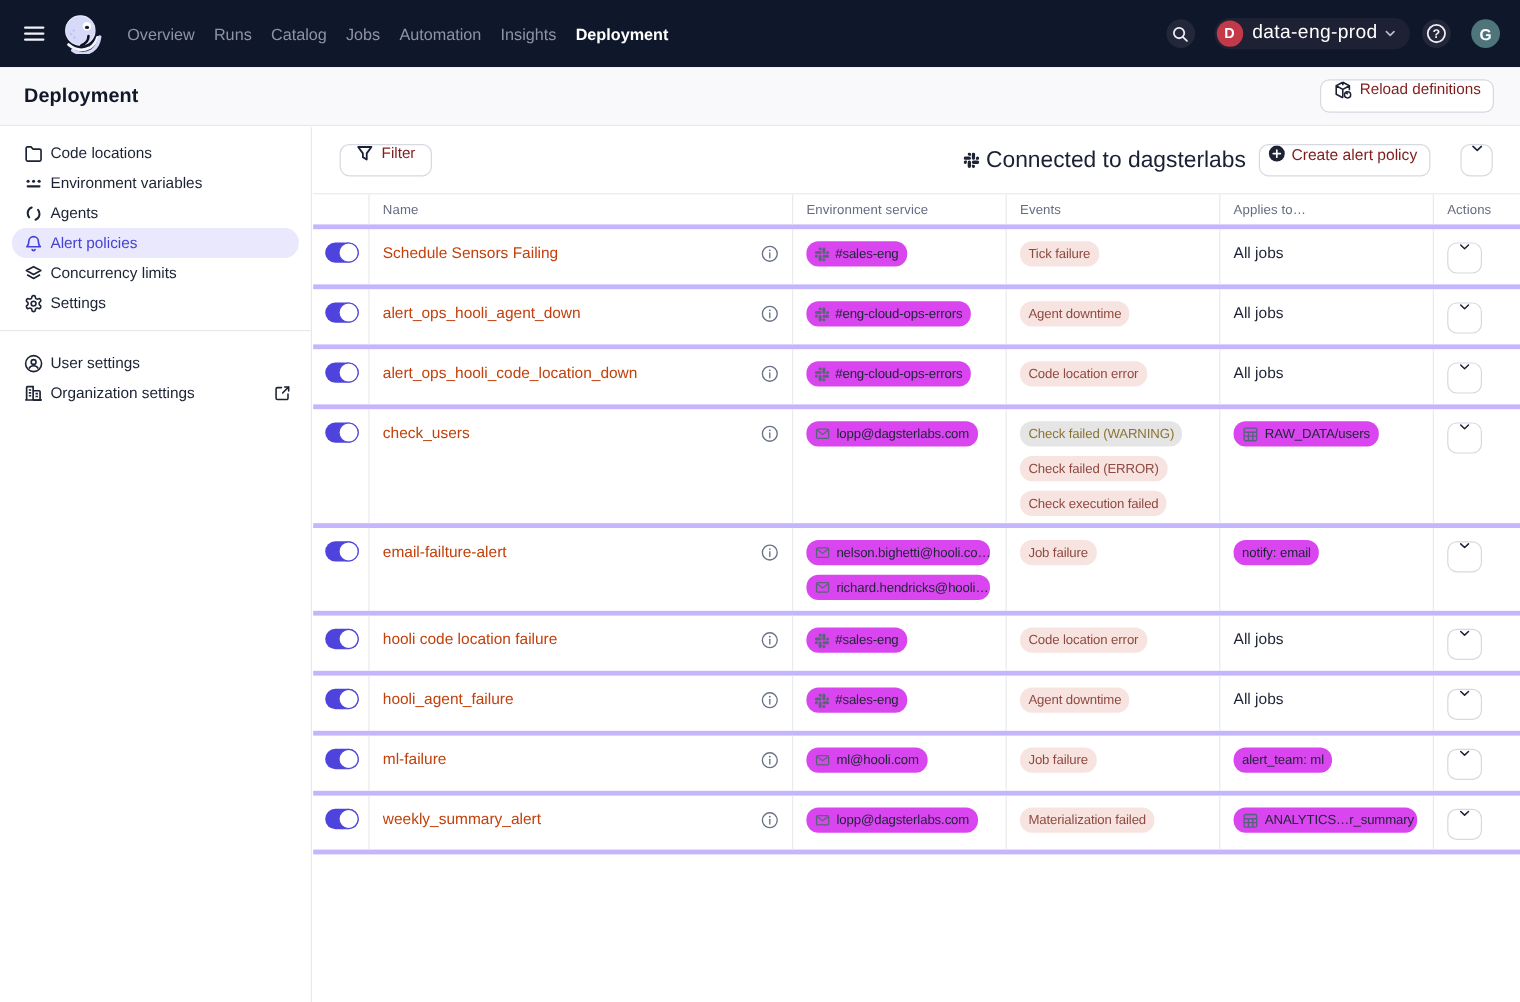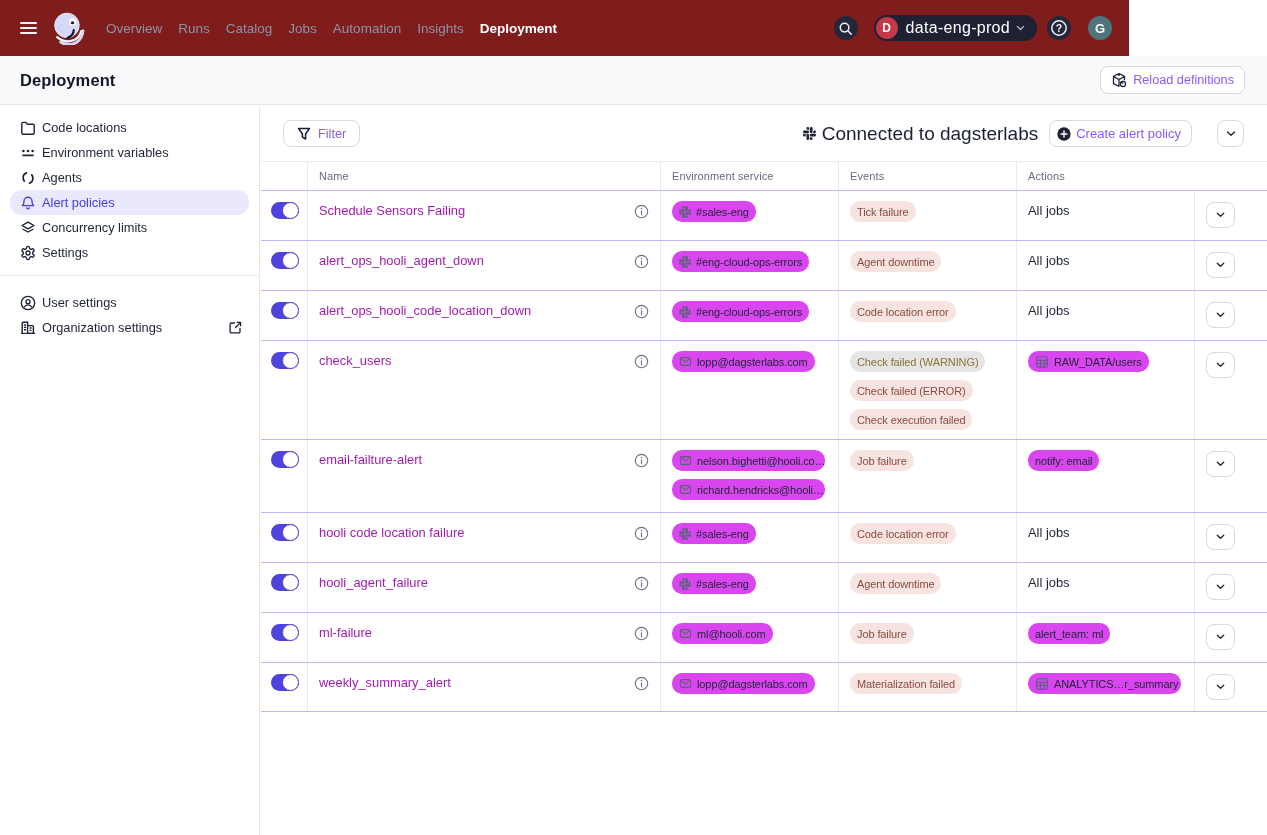--- a/index.html
+++ b/index.html
@@ -1,38 +1,38 @@
 <!DOCTYPE html>
 <html><head>
 <meta charset="utf-8">
 <style>
 * { margin:0; padding:0; box-sizing:border-box; }
 html,body { width:1267px; height:835px; overflow:hidden; background:#fff; }
 body { font-family:"Liberation Sans", sans-serif; -webkit-font-smoothing:antialiased; }
 #app { position:relative; width:1267px; height:835px; background:#fff; }
 
 
-.topbar { position:absolute; left:0; top:0; width:1129px; height:56px; background:#7f1d1d; display:flex; align-items:center; }
+.topbar { position:absolute; left:0; top:0; width:1267px; height:56px; background:#0f172a; display:flex; align-items:center; }
 .hamburger { width:17px; height:12px; margin-left:20px; display:flex; flex-direction:column; justify-content:space-between; }
 .hamburger span { display:block; height:2px; background:#f2f3f7; border-radius:1px; }
 .logo { width:33px; height:33px; margin-left:15px; }
 .nav { display:flex; margin-left:21px; gap:16px; }
 .nav a { color:#8e93a6; font-size:13.5px; text-decoration:none; }
 .nav a.active { color:#ffffff; font-weight:700; }
 .tb-right { margin-left:auto; display:flex; align-items:center; }
 .circle-btn { width:24px; height:24px; border-radius:50%; background:#232739; display:flex; align-items:center; justify-content:center; }
 .depl-pill { height:26px; margin-left:16px; margin-right:10px; background:#1d2133; border-radius:13px; display:flex; align-items:center; padding-right:12px; }
 .depl-pill .avatar { width:22px; height:22px; margin-left:2px; border-radius:50%; background:#c23a49; color:#fff; font-size:12px; font-weight:700; display:flex; align-items:center; justify-content:center; }
 .depl-pill .txt { color:#fff; font-size:16px; letter-spacing:0.3px; margin:0 6px 0 8px; }
 .g-avatar { width:24px; height:24px; margin-left:17px; margin-right:17px; border-radius:50%; background:#4e747c; color:#fff; font-size:13px; font-weight:700; display:flex; align-items:center; justify-content:center; }
 
 
 .pagehead { position:absolute; left:0; top:56px; width:1267px; height:49px; background:#f9f9fb; border-bottom:1px solid #e7e8ec; display:flex; align-items:center; }
 .pagehead h1 { font-size:16.5px; font-weight:700; color:#111827; margin-left:20px; letter-spacing:.1px; }
-.btn { display:inline-flex; align-items:center; background:#fff; border:1px solid #d6d9e0; border-radius:8px; font-size:12.7px; color:#8b5cf6; }
+.btn { display:inline-flex; background:#fff; border:1px solid #d6d9e0; border-radius:8px; font-size:12.7px; color:#7f1d1d; }
 .reload-btn { position:absolute; right:22px; top:10px; height:28px; padding:0 10px; gap:6px; }
 
 
 .sidebar { position:absolute; left:0; top:106px; width:260px; height:729px; background:#fff; border-right:1px solid #e7e8ec; }
 .side-item { position:relative; height:25px; display:flex; align-items:center; font-size:12.8px; color:#1c2334; }
 .side-item .ic { width:16px; height:16px; margin-left:20px; margin-right:6px; flex:0 0 16px; display:flex; align-items:center; justify-content:center; }
 .side-group { padding-top:9px; }
 .side-item.sel { background:#e9e8fc; border-radius:12px; margin:0 10px 0 10px; color:#4643d4; }
 .side-item.sel .ic { margin-left:10px; }
 .side-sep { border-top:1px solid #e7e8ec; margin:10px 0 0 0; }
@@ -42,34 +42,34 @@
 .content { position:absolute; left:261px; top:106px; width:1006px; height:729px; background:#fff; }
 .toolbar { position:absolute; left:0; top:0; width:1006px; height:55px; }
 .filter-btn { position:absolute; left:22px; top:14px; height:27px; padding:0 13px; gap:7px; }
 .tool-right { position:absolute; right:23px; top:14px; height:27px; display:flex; align-items:center; }
 .conn { display:flex; align-items:center; gap:6px; font-size:19px; color:#1b2134; margin-right:11px; }
 .create-btn2 { height:27px; padding:0 10px 0 7px; gap:5px; font-size:13px; margin-right:25px; }
 .caret-btn2 { height:27px; width:27px; justify-content:center; }
 
 
 .table { position:absolute; left:0; top:55px; width:1006px; border-top:1px solid #e9eaee; }
-.trow { display:flex; border-bottom:1px solid #c4b5fd; }
+.trow { display:flex; border-bottom:4px solid #c4b5fd; }
 .thead { height:29px; }
 .thead .cell { font-size:11px; letter-spacing:0.1px; color:#656c80; display:flex; align-items:center; }
 .cell { border-right:1px solid #e9eaee; padding:0 0 0 11px; }
 .cell:last-child { border-right:none; }
 .c-tog { width:47px; padding:11px 0 0 10px; }
 .c-name { width:353px; padding-top:0; position:relative; }
 .c-notif { width:178px; }
 .c-event { width:178px; }
 .c-appl { width:178px; }
 .c-act { width:72px; padding-top:0; }
 .thead .cell { padding-top:0 !important; }
 .trow.r { }
-.name-txt { font-size:12.9px; color:#a21caf; margin-top:12px; display:inline-block;text-align:center; }
+.name-txt { font-size:12.9px; color:#c2410c; margin-top:12px; display:inline-block;text-align:center; }
 .info { position:absolute; right:11px; top:13px; }
 .toggle { width:28px; height:17px; border-radius:9px; background:#4f43dd; position:relative; }
 .toggle::after { content:""; position:absolute; right:0px; top:0px; width:15px; height:15px; border-radius:50%; background:#fff; border:1px solid #5048d9; }
 .pill { display:inline-flex; align-items:center; height:21px; border-radius:10px; background:#d946ef; font-size:11px; letter-spacing:-0.1px; color:#1e2436; padding:0 7px; gap:5px; margin-top:0; white-space:nowrap; max-width:153px; overflow:hidden; }
 .pill svg { flex:0 0 auto; }
 .pill.ev { background:#f7e4e1; color:#8e4a41; }
 .pill.warn { background:#e5e5e5; color:#8a7434; }
 .pillcol { display:flex; flex-direction:column; align-items:flex-start; gap:8px; margin-top:10px; }
 .alljobs { font-size:12.9px; color:#1e2436; margin-top:12px; display:inline-block; }
 .act-btn { margin-top:11px; width:29px; height:26px; justify-content:center; border-radius:8px; }
@@ -236,20 +236,21 @@
       </div>
       </div>
     </div>
 
     <div class="table">
         <div class="trow thead">
           <div class="cell c-tog"></div>
           <div class="cell c-name" style="display:flex;align-items:center;">Name</div>
           <div class="cell c-notif">Environment service</div>
           <div class="cell c-event">Events</div>
+          <div class="cell c-appl">Applies to…</div>
           <div class="cell c-act">Actions</div>
         </div>
         <div class="trow r" style="height:50px">
           <div class="cell c-tog">
             <div class="toggle"></div>
           </div>
           <div class="cell c-name"><span class="name-txt">Schedule Sensors Failing</span><span class="info"><svg width="15" height="15" viewBox="0 0 16 16" fill="none" stroke="#6a7286" stroke-width="1.2">
                 <circle cx="8" cy="8" r="6.6"></circle>
                 <path d="M8 7.2 V11.4" stroke-linecap="round"></path>
                 <circle cx="8" cy="4.9" r="0.8" fill="#6a7286" stroke="none"></circle>

